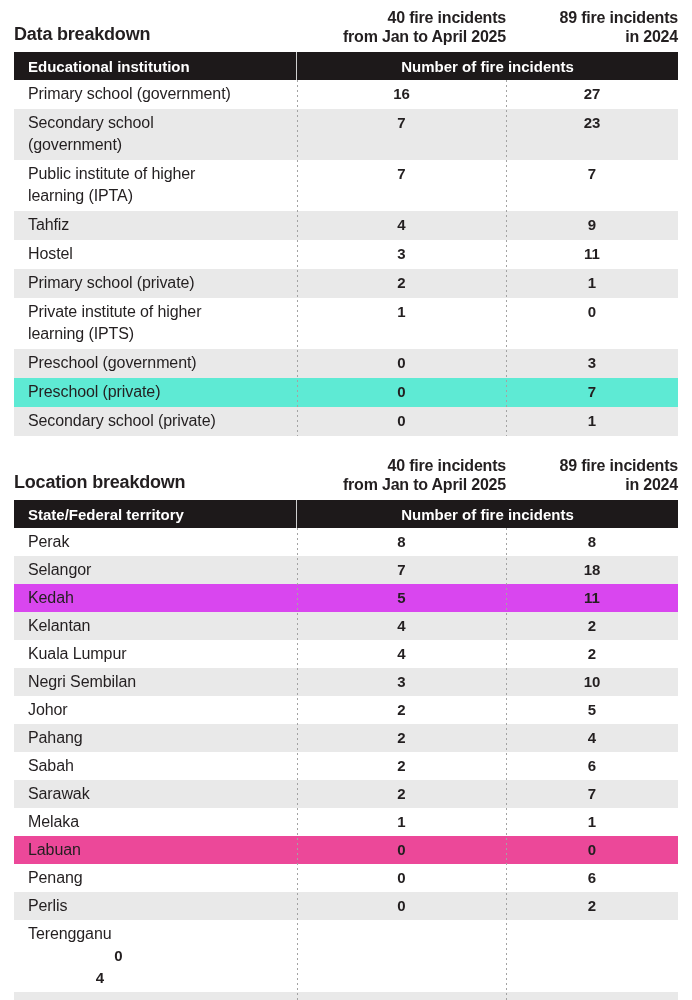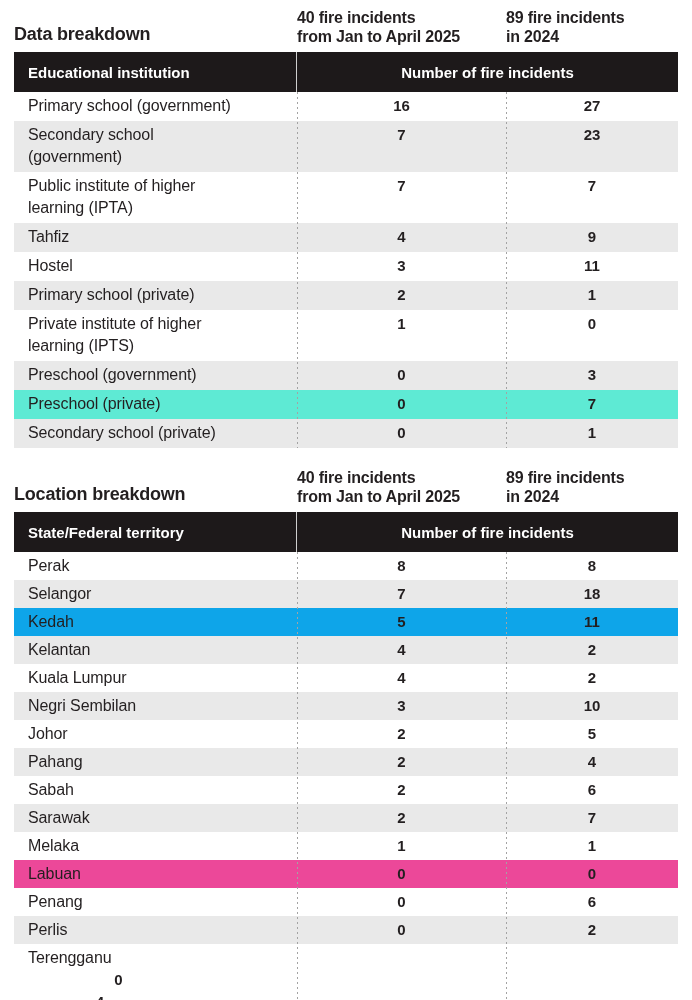--- a/index.html
+++ b/index.html
@@ -19,37 +19,37 @@
     padding:8px 14px 6px 14px;
   }
   .head-title {
     width:283px;
     font-size:18px;
     font-weight:bold;
     letter-spacing:-0.2px;
     padding-bottom:1px;
   }
   .head-col {
-    text-align:left;
+    text-align:right;
     font-size:16px;
     font-weight:bold;
     line-height:19px;
     letter-spacing:-0.2px;
   }
   .head-col.c2025 { width:209px; }
   .head-col.c2024 { width:172px; }
 
   
   .table { margin:0 14px; position:relative; }
   .bar {
     display:flex;
     align-items:center;
     background:#1d191a;
     color:#fff;
-    height:40px;
+    height:28px;
     font-weight:bold;
     font-size:15px;
   }
   .bar .bar-left {
     width:283px;
     padding-left:14px;
     align-self:stretch;
     display:flex; align-items:center;
     border-right:1px solid #cfcfcf;
   }
@@ -189,21 +189,21 @@
       <div class="row" style="background: rgb(255, 255, 255);">
             <div class="cell-label">Perak</div>
             <div class="cell-val val-2025">8</div>
             <div class="cell-val val-2024">8</div>
           </div>
           <div class="row" style="background: rgb(233, 233, 233);">
             <div class="cell-label">Selangor</div>
             <div class="cell-val val-2025">7</div>
             <div class="cell-val val-2024">18</div>
           </div>
-          <div class="row" style="background: #0ea5e9; align-items: center;">
+          <div class="row" style="background: #d946ef; align-items: center;">
             <div class="cell-label">Kedah</div>
             <div class="cell-val val-2025">5</div>
             <div class="cell-val val-2024">11</div>
           </div>
           <div class="row" style="background: rgb(233, 233, 233);">
             <div class="cell-label">Kelantan</div>
             <div class="cell-val val-2025">4</div>
             <div class="cell-val val-2024">2</div>
           </div>
           <div class="row" style="background: rgb(255, 255, 255);">

